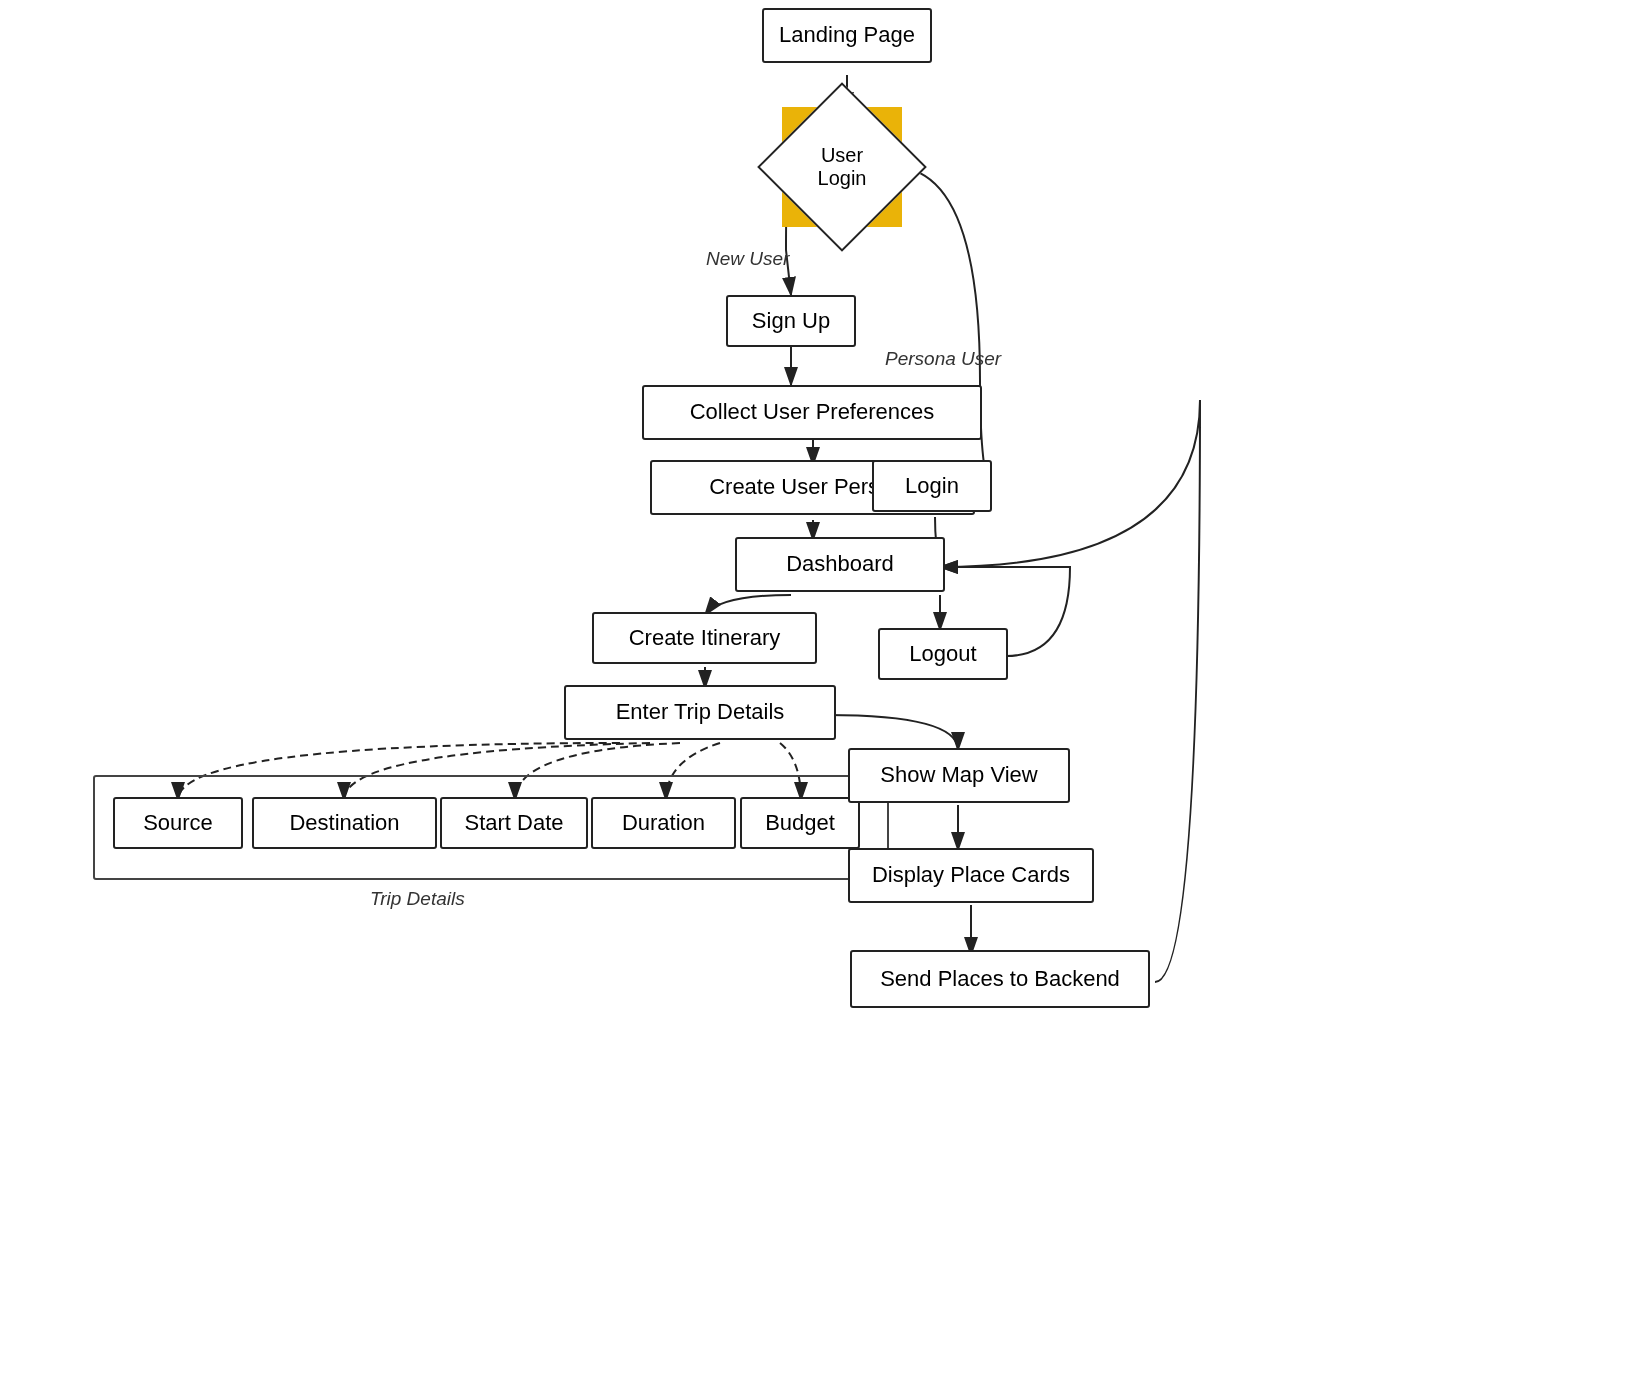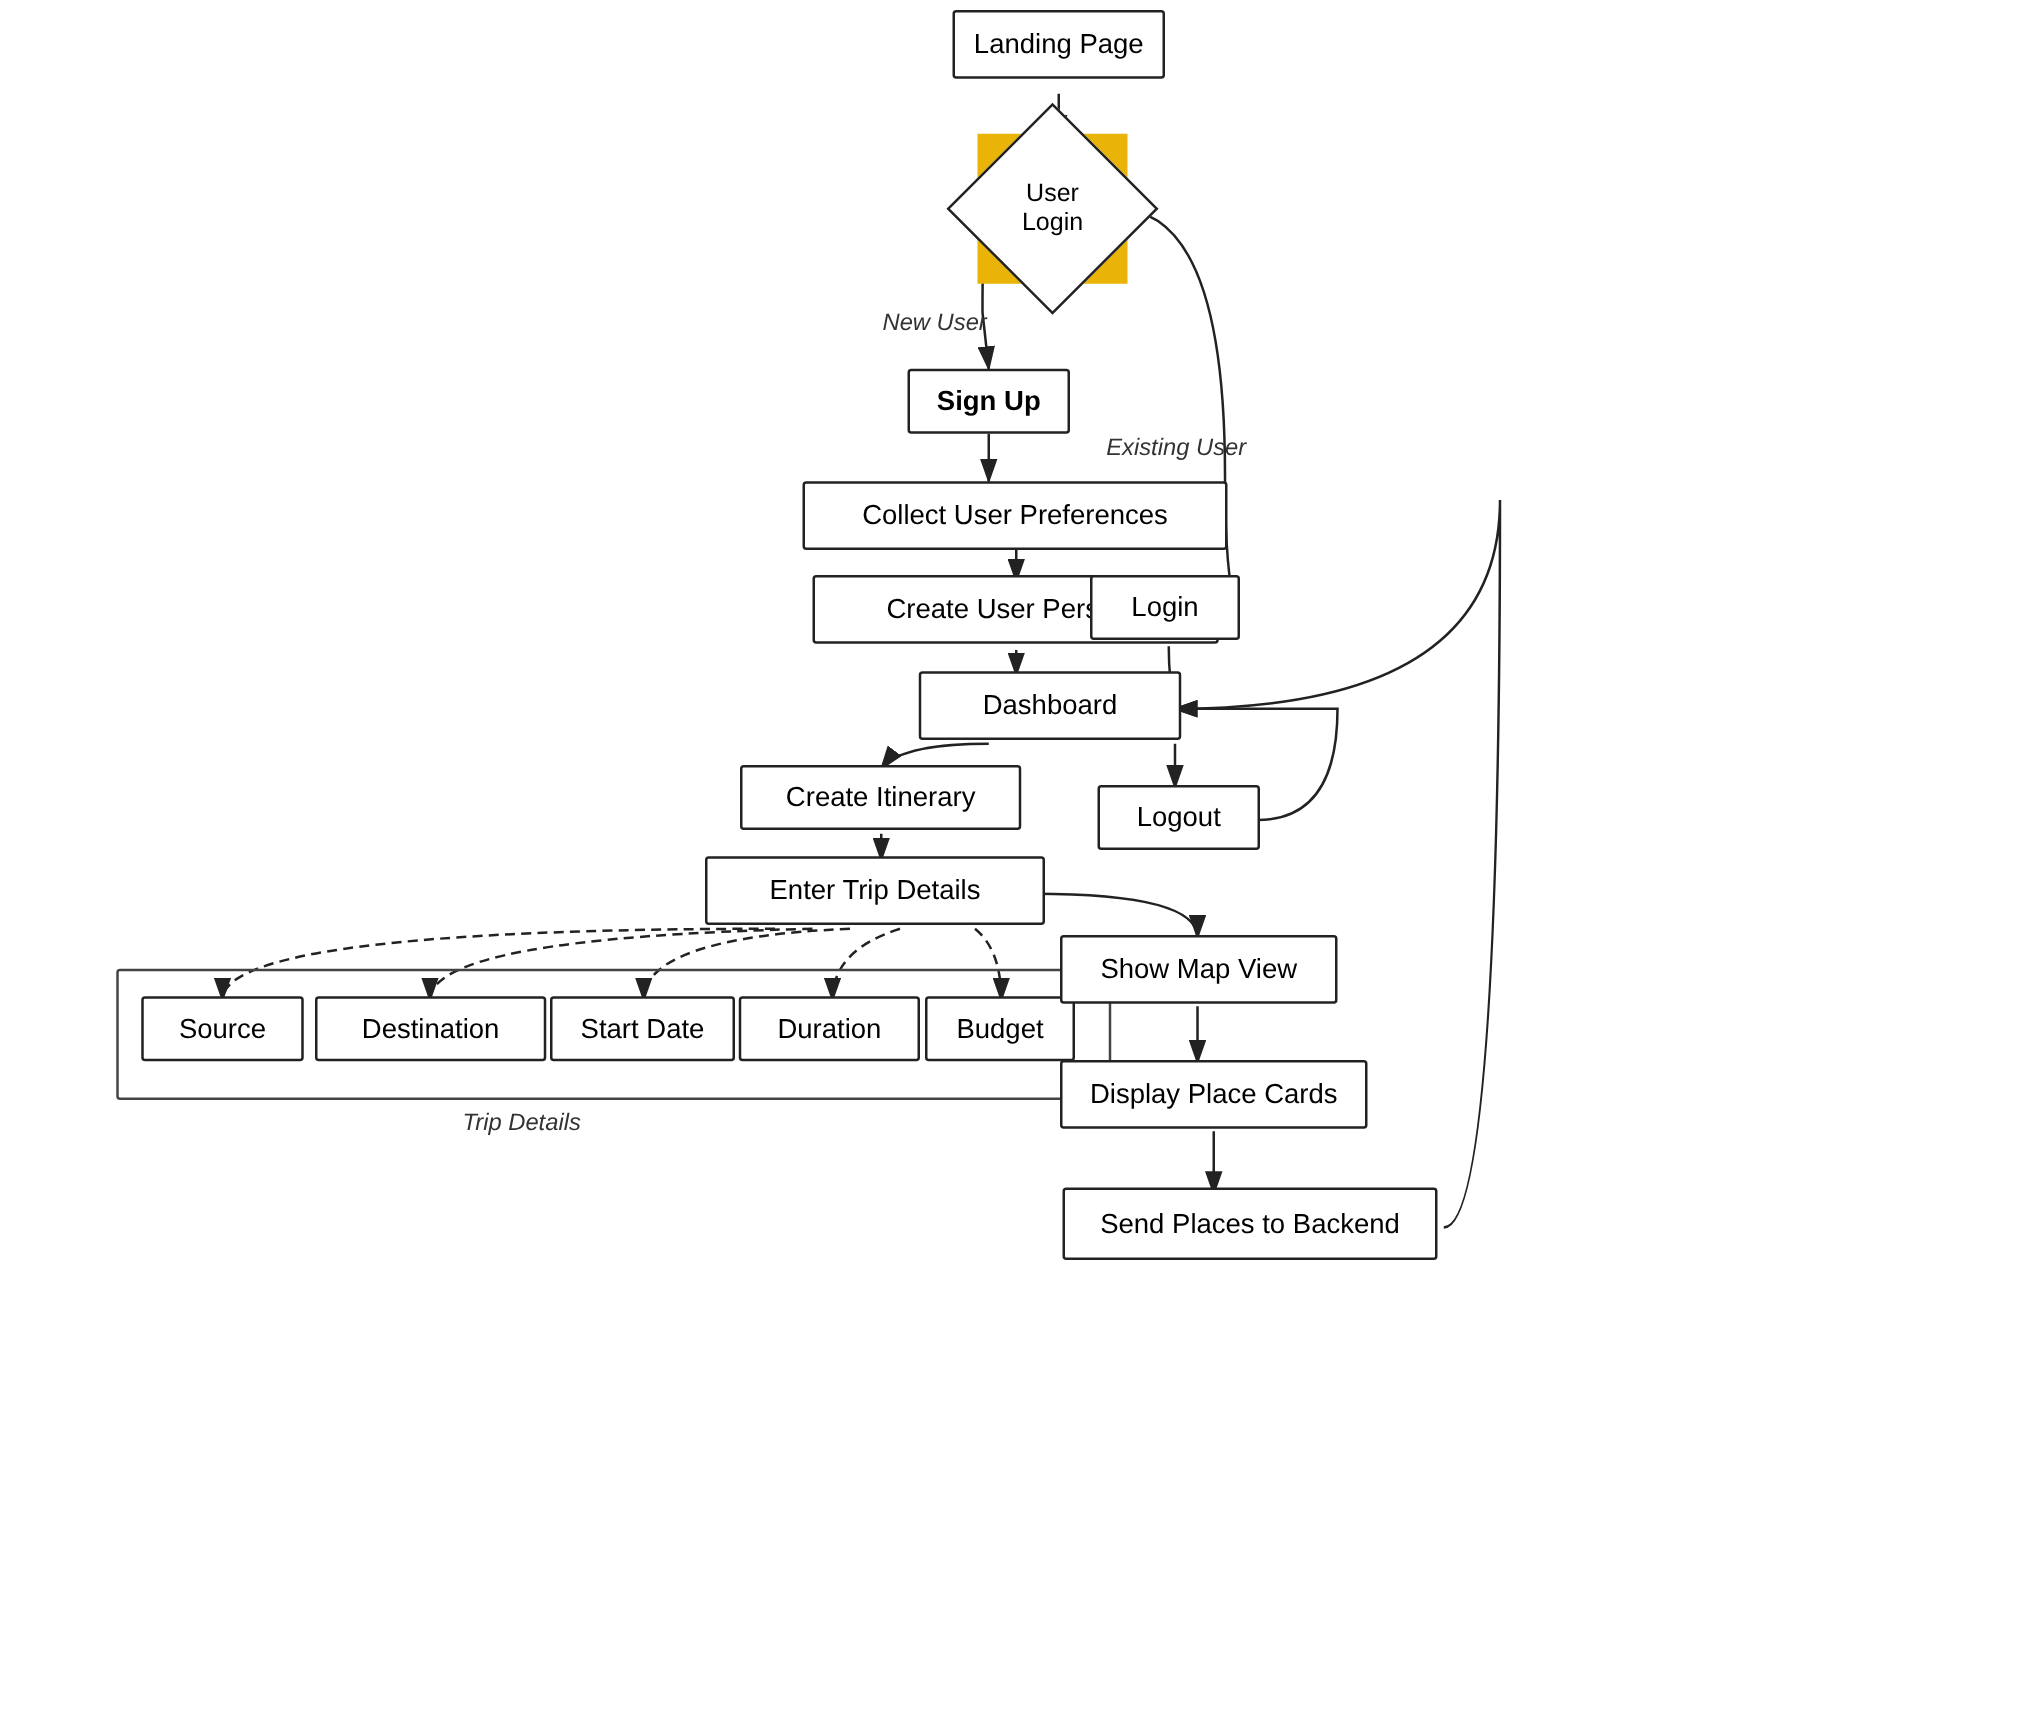--- a/index.html
+++ b/index.html
@@ -141,21 +141,21 @@
 
   <div class="node" style="left:762px; top:8px; width:170px; height:55px;">
     <span>Landing Page</span>
   </div>
 
   <div class="diamond" style="left:782px; top:107px; width:120px; height:120px;">
     <div class="diamond-inner"></div>
     <span class="diamond-text">User<br>Login</span>
   </div>
 
-  <div class="node" style="left:726px; top:295px; width:130px; height:52px;font-weight:bold;">
+  <div class="node" style="left:726px; top:295px; width:130px; height:52px;">
     <span>Sign Up</span>
   </div>
 
   <div class="node" style="left:642px; top:385px; width:340px; height:55px;">
     <span>Collect User Preferences</span>
   </div>
 
   <div class="node" style="left:650px; top:460px; width:325px; height:55px;">
     <span>Create User Persona</span>
   </div>
@@ -211,19 +211,19 @@
   </div>
 
   <div class="node" style="left:850px; top:950px; width:300px; height:58px;">
     <span>Send Places to Backend</span>
   </div>
 
   <div class="label" style="left:706px; top:248px;">
     <span>New User</span>
   </div>
   <div class="label" style="left:885px; top:348px;">
-    <span>Existing User</span>
+    <span>Persona User</span>
   </div>
   <div class="label" style="left:370px; top:888px;">
     <span>Trip Details</span>
   </div>
 
 </div>
 
 </body></html>

